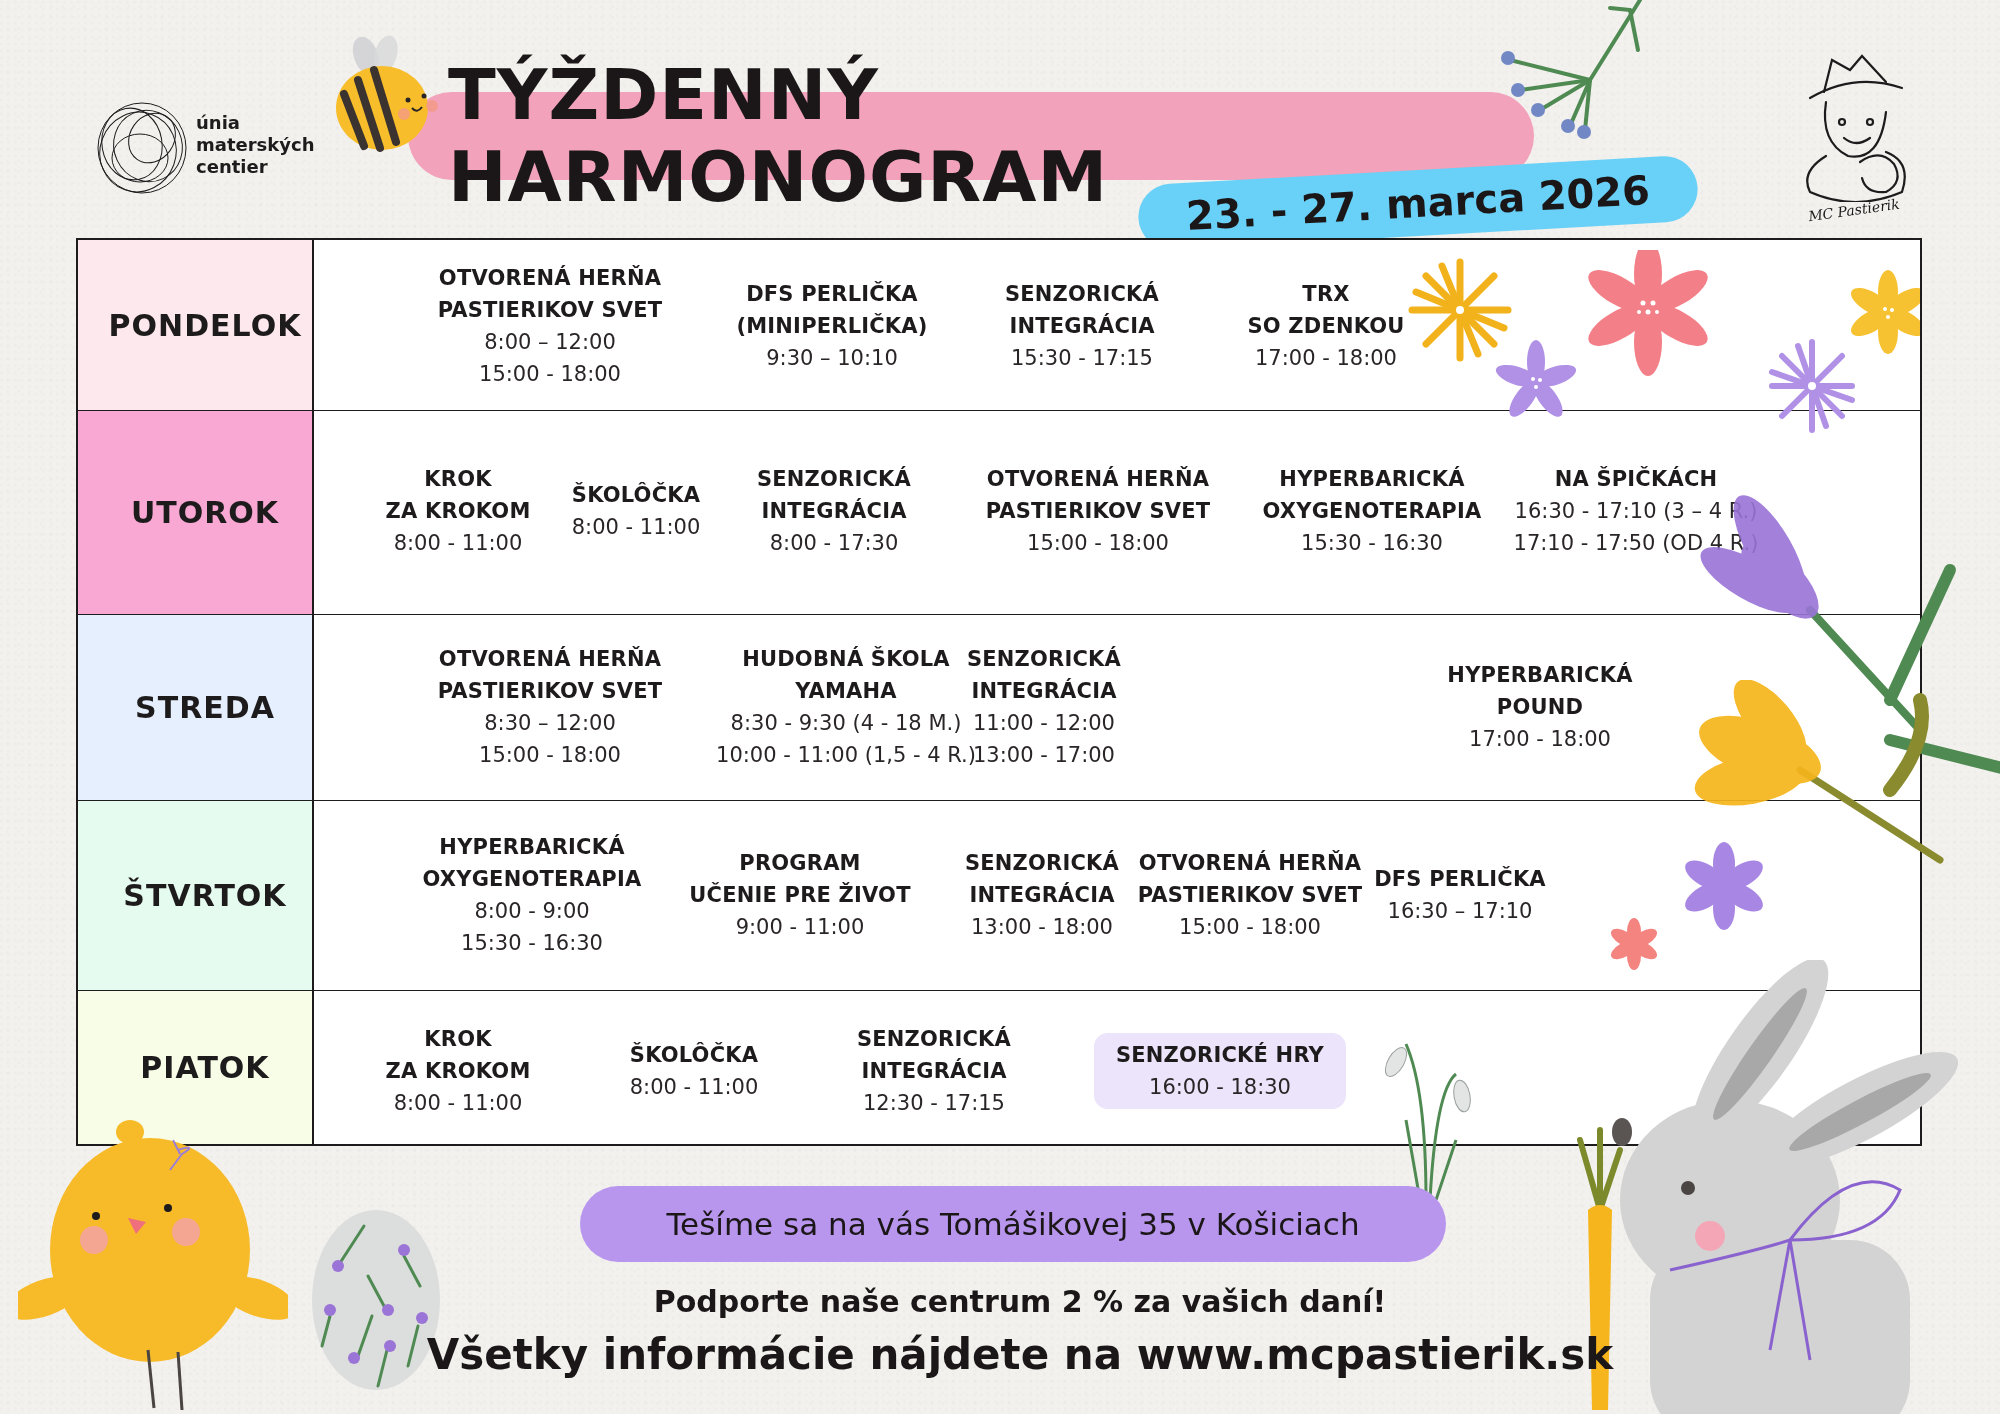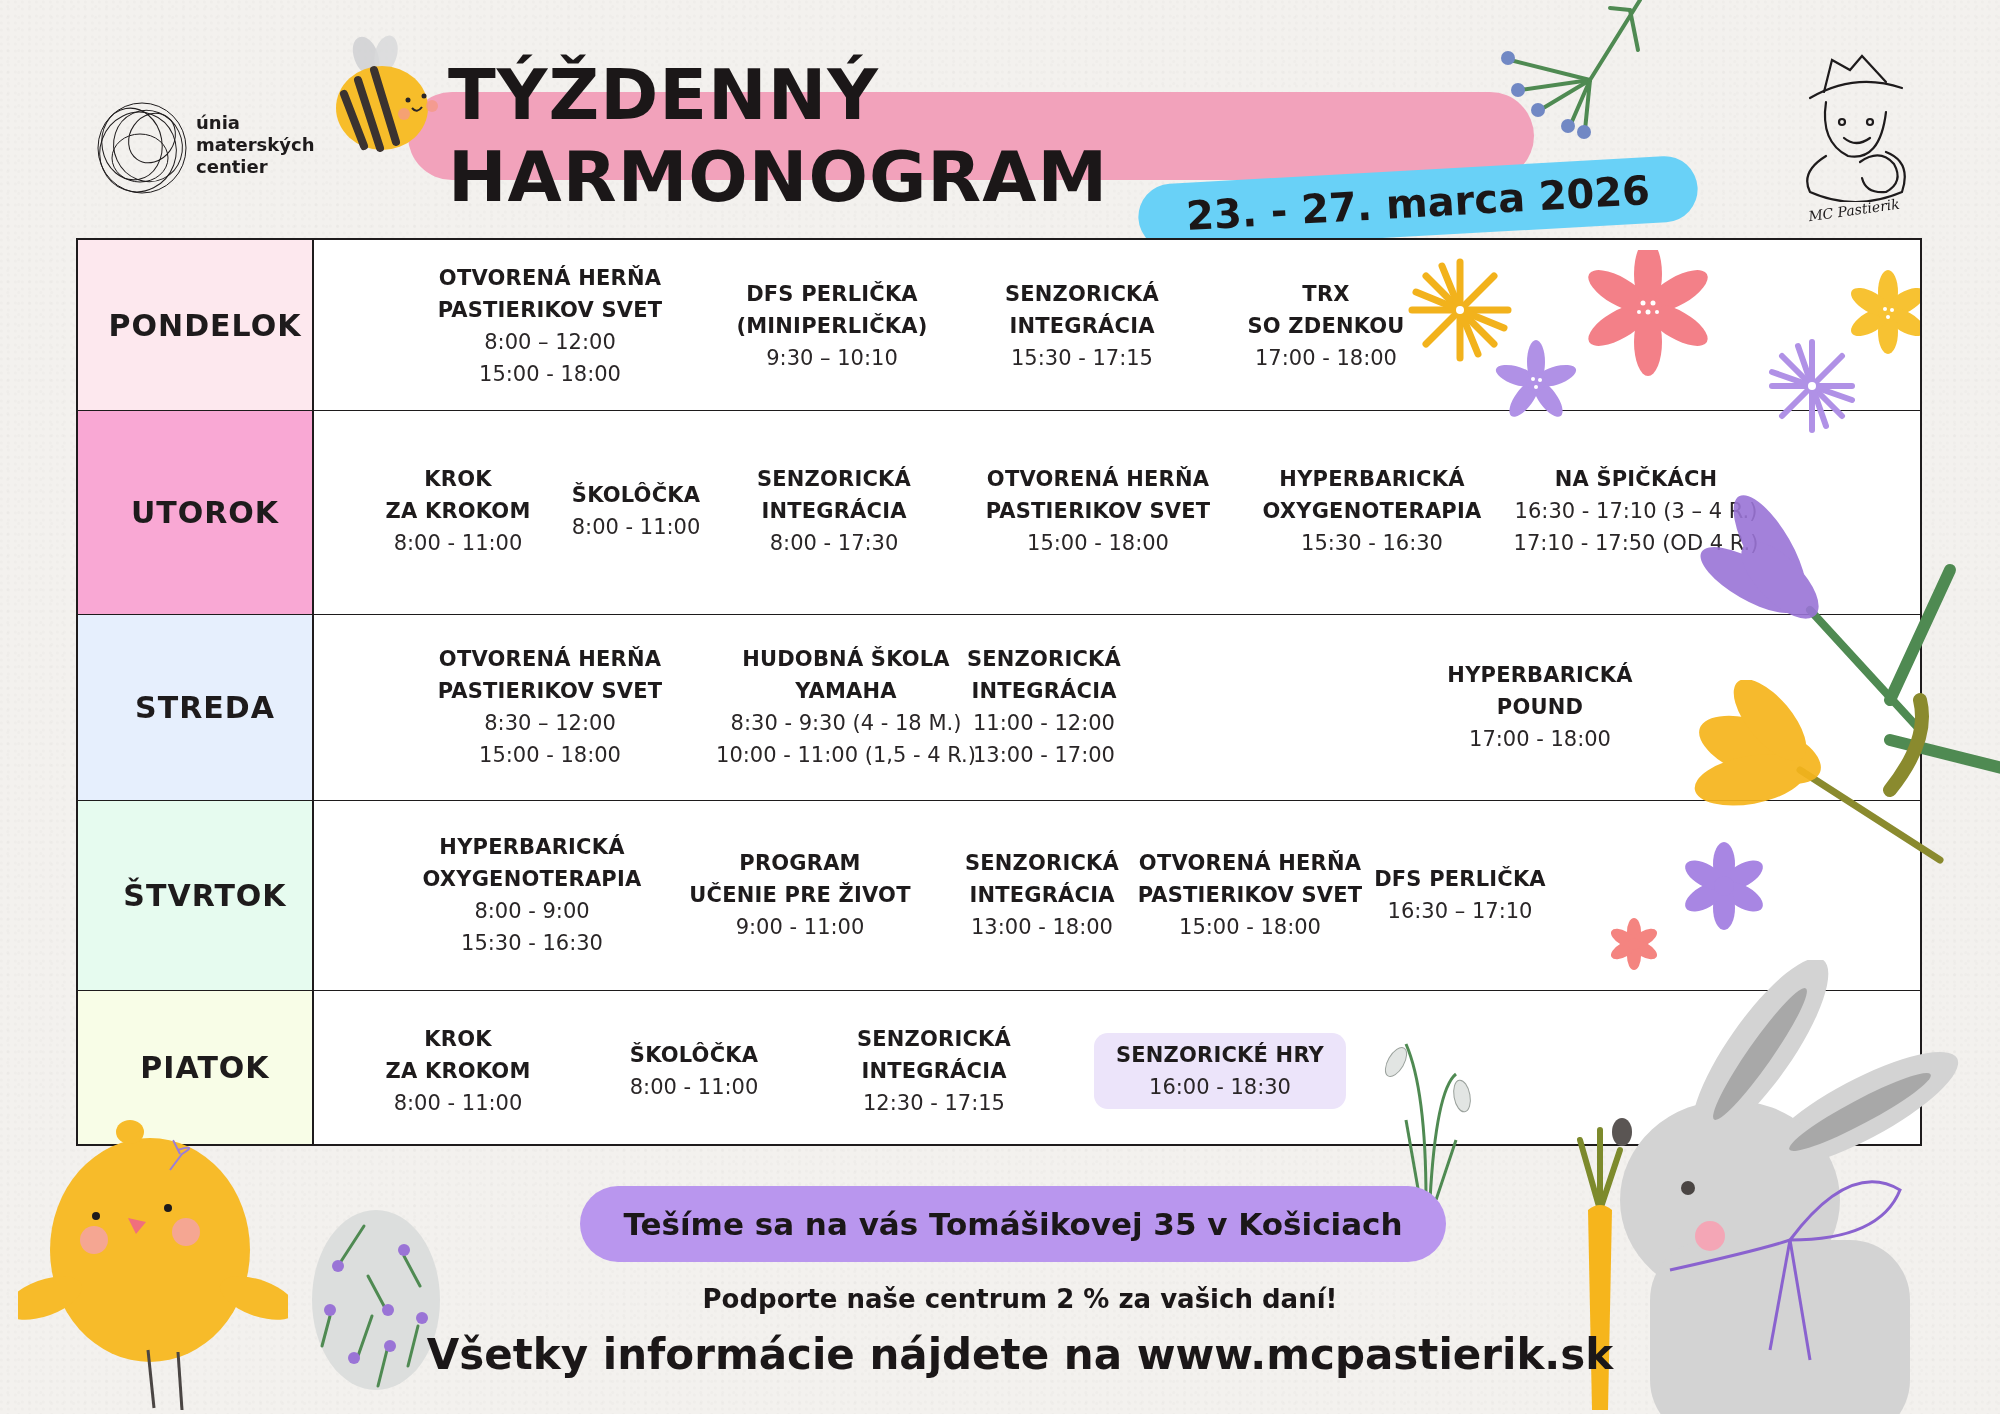--- a/index.html
+++ b/index.html
@@ -90,27 +90,27 @@
     background: #ece4fa; border-radius: 14px; padding: 6px 22px;
   }
 
   
   .address-pill {
     left: 580px; top: 1186px; width: 866px; height: 76px;
     background: #b996ee; border-radius: 38px;
     display: flex; align-items: center; justify-content: center;
   }
   .address-pill span {
-    font-family: "DejaVu Sans", sans-serif; font-weight: bold;
+    font-family: "DejaVu Sans", sans-serif; font-weight: normal;
     font-size: 31px; color: #1b1718;
   }
   .support-line {
     left: 0; width: 2000px; top: 1284px; text-align: center;
     font-family: "DejaVu Sans", sans-serif; font-weight: bold;
-    font-size: 26px; color: #1b1718;
+    font-size: 30px; color: #1b1718;
     padding-left: 40px;
   }
   .info-line {
     left: 0; width: 2000px; top: 1330px; text-align: center;
     font-family: "DejaVu Sans", sans-serif; font-weight: bold;
     font-size: 42px; color: #1b1718;
     padding-left: 40px;
   }
   .deco { pointer-events: none; }
 </style>

